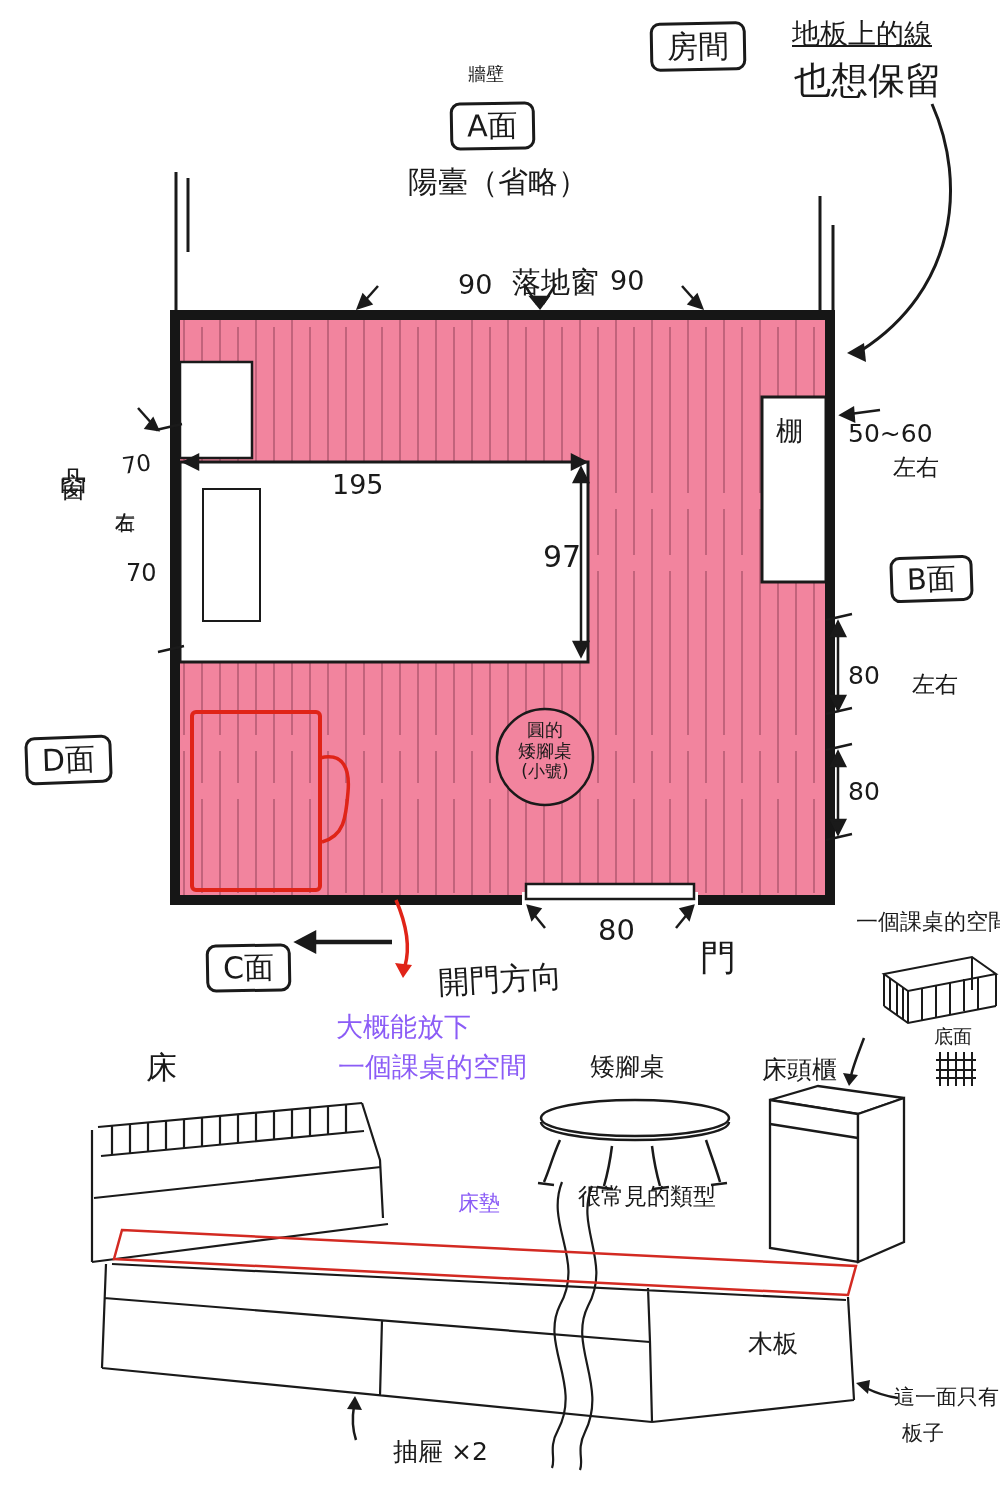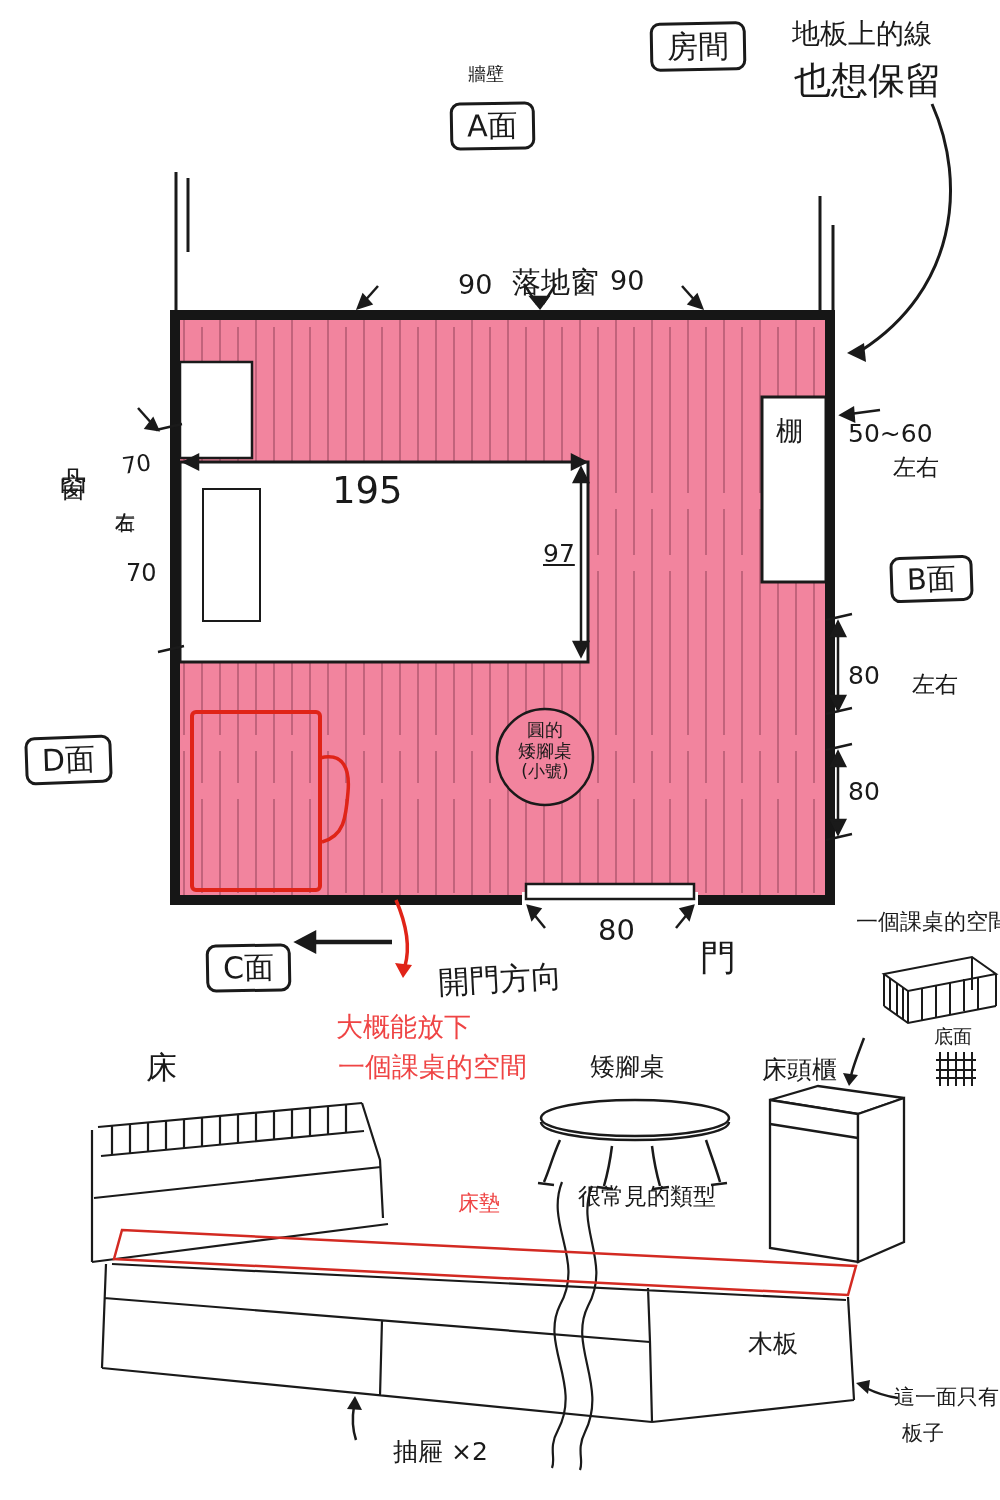--- a/index.html
+++ b/index.html
@@ -1,21 +1,21 @@
 <!DOCTYPE html>
 <html><head>
 <meta charset="utf-8">
 <style>
   * { margin:0; padding:0; box-sizing:border-box; }
   body { background:#ffffff; font-family:"DejaVu Sans", sans-serif; }
   .canvas { position:relative; width:1000px; height:1500px; background:#fff; overflow:hidden; color:#1a1a1a; }
   svg.draw { position:absolute; left:0; top:0; }
   .lbl { position:absolute; white-space:nowrap; color:#1a1a1a; line-height:1.12; font-weight:500; }
   .boxed { border:3.5px solid #1a1a1a; border-radius:10px; padding:4px 14px; font-size:30px; background:#fff; }
-  .red { color:#ef4444; }
+  .red { color:#8b5cf6; }
   .vert { writing-mode:vertical-rl; text-orientation:upright; letter-spacing:5px; }
   .center { text-align:center; }
 </style>
 </head>
 <body>
 
 <div class="canvas">
 
   <svg class="draw" width="1000" height="1500" viewBox="0 0 1000 1500">
     <defs>
@@ -156,33 +156,34 @@
 
     <g stroke="#1a1a1a" stroke-width="2" fill="none">
       <path d="M940 1052 V1086 M948 1052 V1086 M956 1052 V1086 M964 1052 V1086 M972 1052 V1086"></path>
       <path d="M936 1060 H976 M936 1070 H976 M936 1078 H976"></path>
     </g>
   </svg>
 
   <div class="lbl" style="left:468px;top:64px;font-size:18px;text-align:center;">牆壁</div>
   <div class="lbl boxed" style="left:450px;top:102px;transform:rotate(-1deg);">A面</div>
   <div class="lbl boxed" style="left:650px;top:22px;font-size:31px;transform:rotate(-1deg);">房間</div>
-  <div class="lbl" style="left:792px;top:18px;font-size:28px;">地板上的線</div>
+  <div class="lbl" style="left:792px;top:18px;font-size:28px;text-decoration:underline;">地板上的線</div>
   <div class="lbl" style="left:794px;top:60px;font-size:37px;">也想保留</div>
+  <div class="lbl" style="left:408px;top:165px;font-size:30px;">陽臺（省略）</div>
   <div class="lbl" style="left:512px;top:226px;font-size:29px;margin-top:40px;">落地窗</div>
   <div class="lbl" style="left:458px;top:270px;font-size:27px;">90</div>
   <div class="lbl" style="left:610px;top:266px;font-size:27px;">90</div>
 
   <div class="lbl vert" style="left:58px;top:446px;font-size:27px;">凸窗</div>
   <div class="lbl" style="left:122px;top:452px;font-size:23px;transform:rotate(-8deg);">70</div>
   <div class="lbl vert" style="left:114px;top:496px;font-size:20px;letter-spacing:2px;">左右</div>
   <div class="lbl" style="left:126px;top:560px;font-size:24px;">70</div>
 
-  <div class="lbl" style="left:332px;top:470px;font-size:37px;">195</div>
-  <div class="lbl" style="left:543px;top:540px;font-size:25px;text-decoration:underline;">97</div>
+  <div class="lbl" style="left:332px;top:470px;font-size:27px;">195</div>
+  <div class="lbl" style="left:543px;top:540px;font-size:30px;">97</div>
 
   <div class="lbl" style="left:776px;top:416px;font-size:27px;">棚</div>
   <div class="lbl" style="left:848px;top:420px;font-size:25px;">50~60</div>
   <div class="lbl" style="left:893px;top:455px;font-size:23px;">左右</div>
   <div class="lbl boxed" style="left:890px;top:556px;font-size:29px;transform:rotate(-2deg);">B面</div>
 
   <div class="lbl" style="left:848px;top:662px;font-size:25px;">80</div>
   <div class="lbl" style="left:912px;top:672px;font-size:23px;">左右</div>
   <div class="lbl" style="left:848px;top:778px;font-size:25px;">80</div>
 

